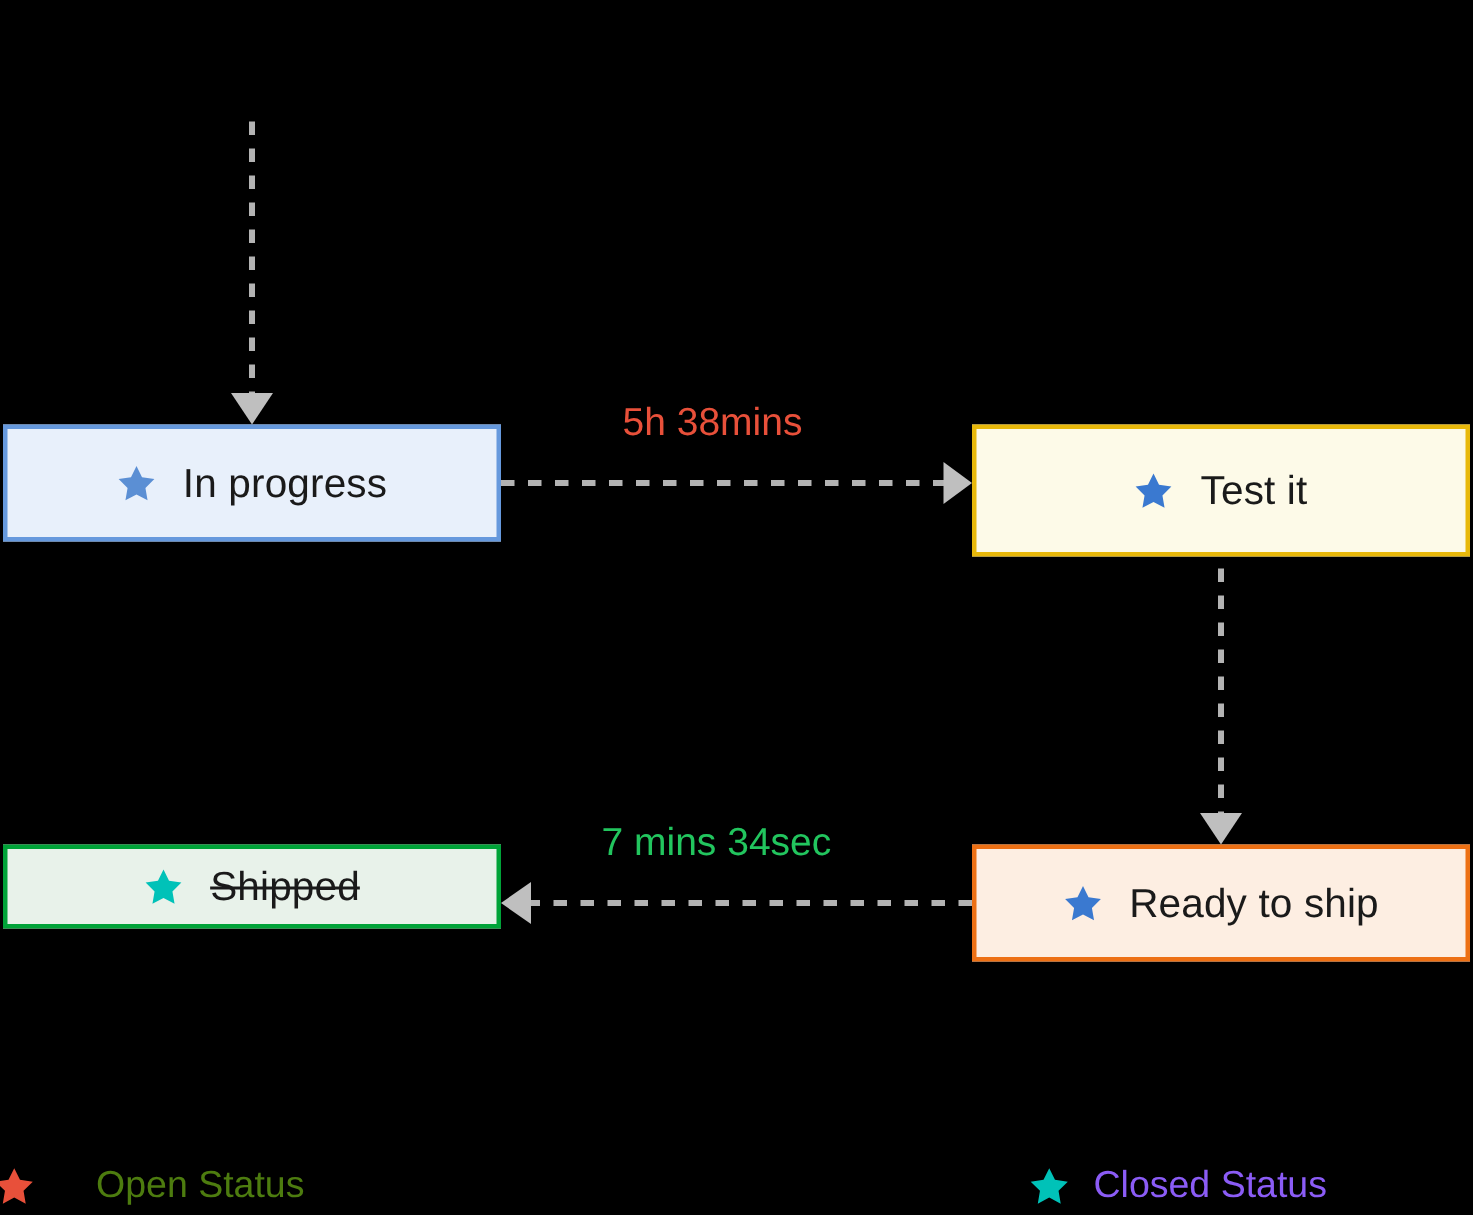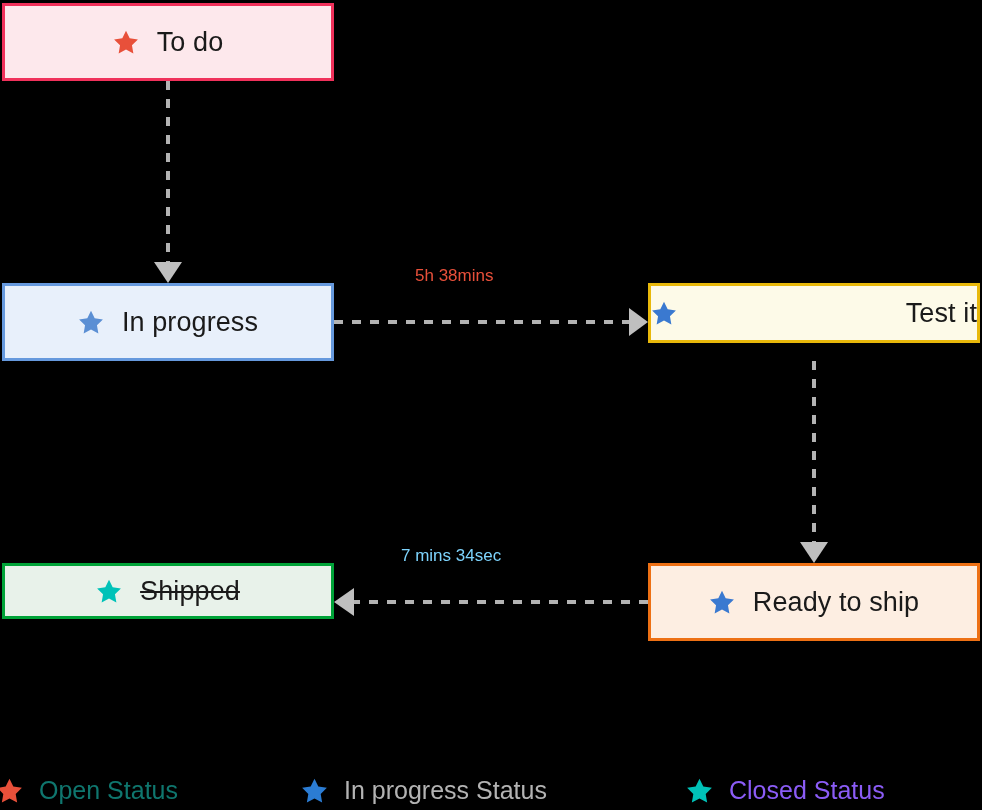--- a/index.html
+++ b/index.html
@@ -59,28 +59,28 @@
     display: inline-block;
     width: 26px;
     height: 26px;
     flex: 0 0 auto;
   }
   .star svg { display: block; width: 100%; height: 100%; }
 
   
   #node-todo        { left: 2px;   top: 3px;   width: 332px; height: 78px; }
   #node-inprogress  { left: 2px;   top: 283px; width: 332px; height: 78px; }
-  #node-testit      { left: 648px; top: 283px; width: 332px; height: 60px; justify-content: space-between; }
+  #node-testit      { left: 648px; top: 283px; width: 332px; height: 88px; }
   #node-readytoship { left: 648px; top: 563px; width: 332px; height: 78px; }
   #node-shipped     { left: 2px;   top: 563px; width: 332px; height: 56px; }
 
   
   .edge-label {
     position: absolute;
-    font-size: 17px;
+    font-size: 26px;
     white-space: nowrap;
     background: #000000;
     padding: 0 6px;
   }
   #edge-label-1 { left: 409px; top: 266px; }
   #edge-label-2 { left: 395px; top: 546px; }
 
   
   #legend {
     position: absolute;
@@ -130,28 +130,20 @@
       <path class="edge-path" d="M 814 361 L 814 544" stroke="#b3b3b3"></path>
       <polygon class="edge-head" points="800,542 828,542 814,563"></polygon>
     </g>
 
     <g>
       <path class="edge-path" d="M 648 602 L 353 602" stroke="#b3b3b3"></path>
       <polygon class="edge-head" points="354,588 354,616 334,602"></polygon>
     </g>
   </svg>
 
-  <div class="node" id="node-todo" style="background: rgb(253, 232, 236); border-color: rgb(240, 49, 91);">
-    <span class="star">
-      <svg viewBox="0 0 24 24">
-          <polygon points="12,1.6 15.4,8.5 23,9.6 17.5,15 18.8,22.6 12,19 5.2,22.6 6.5,15 1,9.6 8.6,8.5" fill="#e8503a"></polygon>
-        </svg>
-    </span>
-    <span class="node-label" style="color: rgb(26, 26, 26); text-decoration: none;">To do</span>
-  </div>
 
   <div class="node" id="node-inprogress" style="background: rgb(232, 240, 251); border-color: rgb(102, 153, 221);">
     <span class="star">
       <svg viewBox="0 0 24 24">
           <polygon points="12,1.6 15.4,8.5 23,9.6 17.5,15 18.8,22.6 12,19 5.2,22.6 6.5,15 1,9.6 8.6,8.5" fill="#5b8fd4"></polygon>
         </svg>
     </span>
     <span class="node-label" style="color: rgb(26, 26, 26); text-decoration: none;">In progress</span>
   </div>
 
@@ -177,41 +169,33 @@
     <span class="star">
       <svg viewBox="0 0 24 24">
           <polygon points="12,1.6 15.4,8.5 23,9.6 17.5,15 18.8,22.6 12,19 5.2,22.6 6.5,15 1,9.6 8.6,8.5" fill="#00c2b8"></polygon>
         </svg>
     </span>
     <span class="node-label struck" style="color: rgb(26, 26, 26); text-decoration: line-through;">Shipped</span>
   </div>
 
   <div class="edge-label" id="edge-label-1" style="color: rgb(232, 80, 58);">5h 38mins</div>
 
-  <div class="edge-label" id="edge-label-2" style="color: #7dd3fc;">7 mins 34sec</div>
+  <div class="edge-label" id="edge-label-2" style="color: #22c55e;">7 mins 34sec</div>
 
   <div id="legend">
 
     <div class="legend-item" id="legend-open">
       <span class="legend-star">
         <svg viewBox="0 0 24 24">
             <polygon points="12,1.6 15.4,8.5 23,9.6 17.5,15 18.8,22.6 12,19 5.2,22.6 6.5,15 1,9.6 8.6,8.5" fill="#e8503a"></polygon>
           </svg>
       </span>
-      <span class="legend-text" style="color: #0f766e;">Open Status</span>
+      <span class="legend-text" style="color: #4d7c0f; margin-left: 25px;">Open Status</span>
     </div>
 
-    <div class="legend-item" id="legend-inprogress">
-      <span class="legend-star">
-        <svg viewBox="0 0 24 24">
-            <polygon points="12,1.6 15.4,8.5 23,9.6 17.5,15 18.8,22.6 12,19 5.2,22.6 6.5,15 1,9.6 8.6,8.5" fill="#2b7cd3"></polygon>
-          </svg>
-      </span>
-      <span class="legend-text" style="color: rgb(179, 179, 179);">In progress Status</span>
-    </div>
 
     <div class="legend-item" id="legend-closed">
       <span class="legend-star">
         <svg viewBox="0 0 24 24">
             <polygon points="12,1.6 15.4,8.5 23,9.6 17.5,15 18.8,22.6 12,19 5.2,22.6 6.5,15 1,9.6 8.6,8.5" fill="#00c2b8"></polygon>
           </svg>
       </span>
       <span class="legend-text" style="color: #8b5cf6;">Closed Status</span>
     </div>
 

